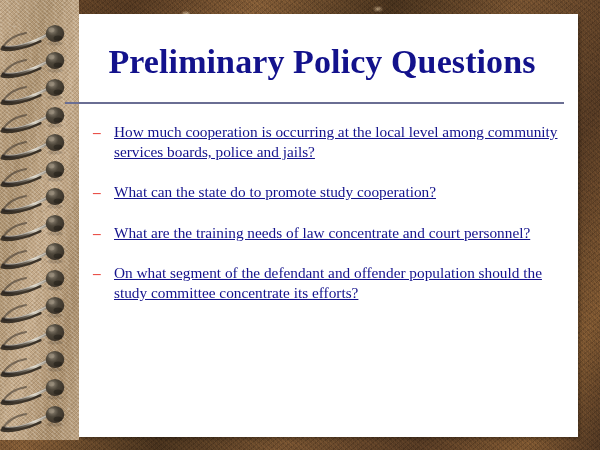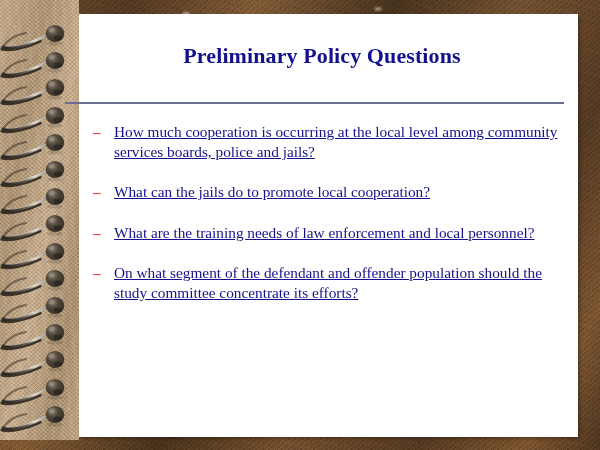--- a/index.html
+++ b/index.html
@@ -123,21 +123,21 @@
     left: 79px;
     top: 14px;
     width: 499px;
     height: 423px;
   }
   #title {
     position: absolute;
     left: -12px;
     top: 29px;
     width: 510px;
-    font-size: 22px;
+    font-size: 34px;
     font-weight: bold;
     color: #13128c;
     letter-spacing: .1px;
     white-space: nowrap;
     text-align: center;
   }
   #title-rule {
     position: absolute;
     left: -14px;
     top: 88px;
@@ -186,26 +186,26 @@
 
     <div id="bullets">
 
       <div class="bullet">
         <span class="bullet-dash">–</span>
         <span class="bullet-text">How much cooperation is occurring at the local level among community services boards, police and jails?</span>
       </div>
 
       <div class="bullet">
         <span class="bullet-dash">–</span>
-        <span class="bullet-text">What can the jails do to promote local cooperation?</span>
+        <span class="bullet-text">What can the state do to promote study cooperation?</span>
       </div>
 
       <div class="bullet">
         <span class="bullet-dash">–</span>
-        <span class="bullet-text">What are the training needs of law enforcement and local personnel?</span>
+        <span class="bullet-text">What are the training needs of law concentrate and court personnel?</span>
       </div>
 
       <div class="bullet">
         <span class="bullet-dash">–</span>
         <span class="bullet-text">On what segment of the defendant and offender population should the study committee concentrate its efforts?</span>
       </div>
 
     </div>
   </div>
 

